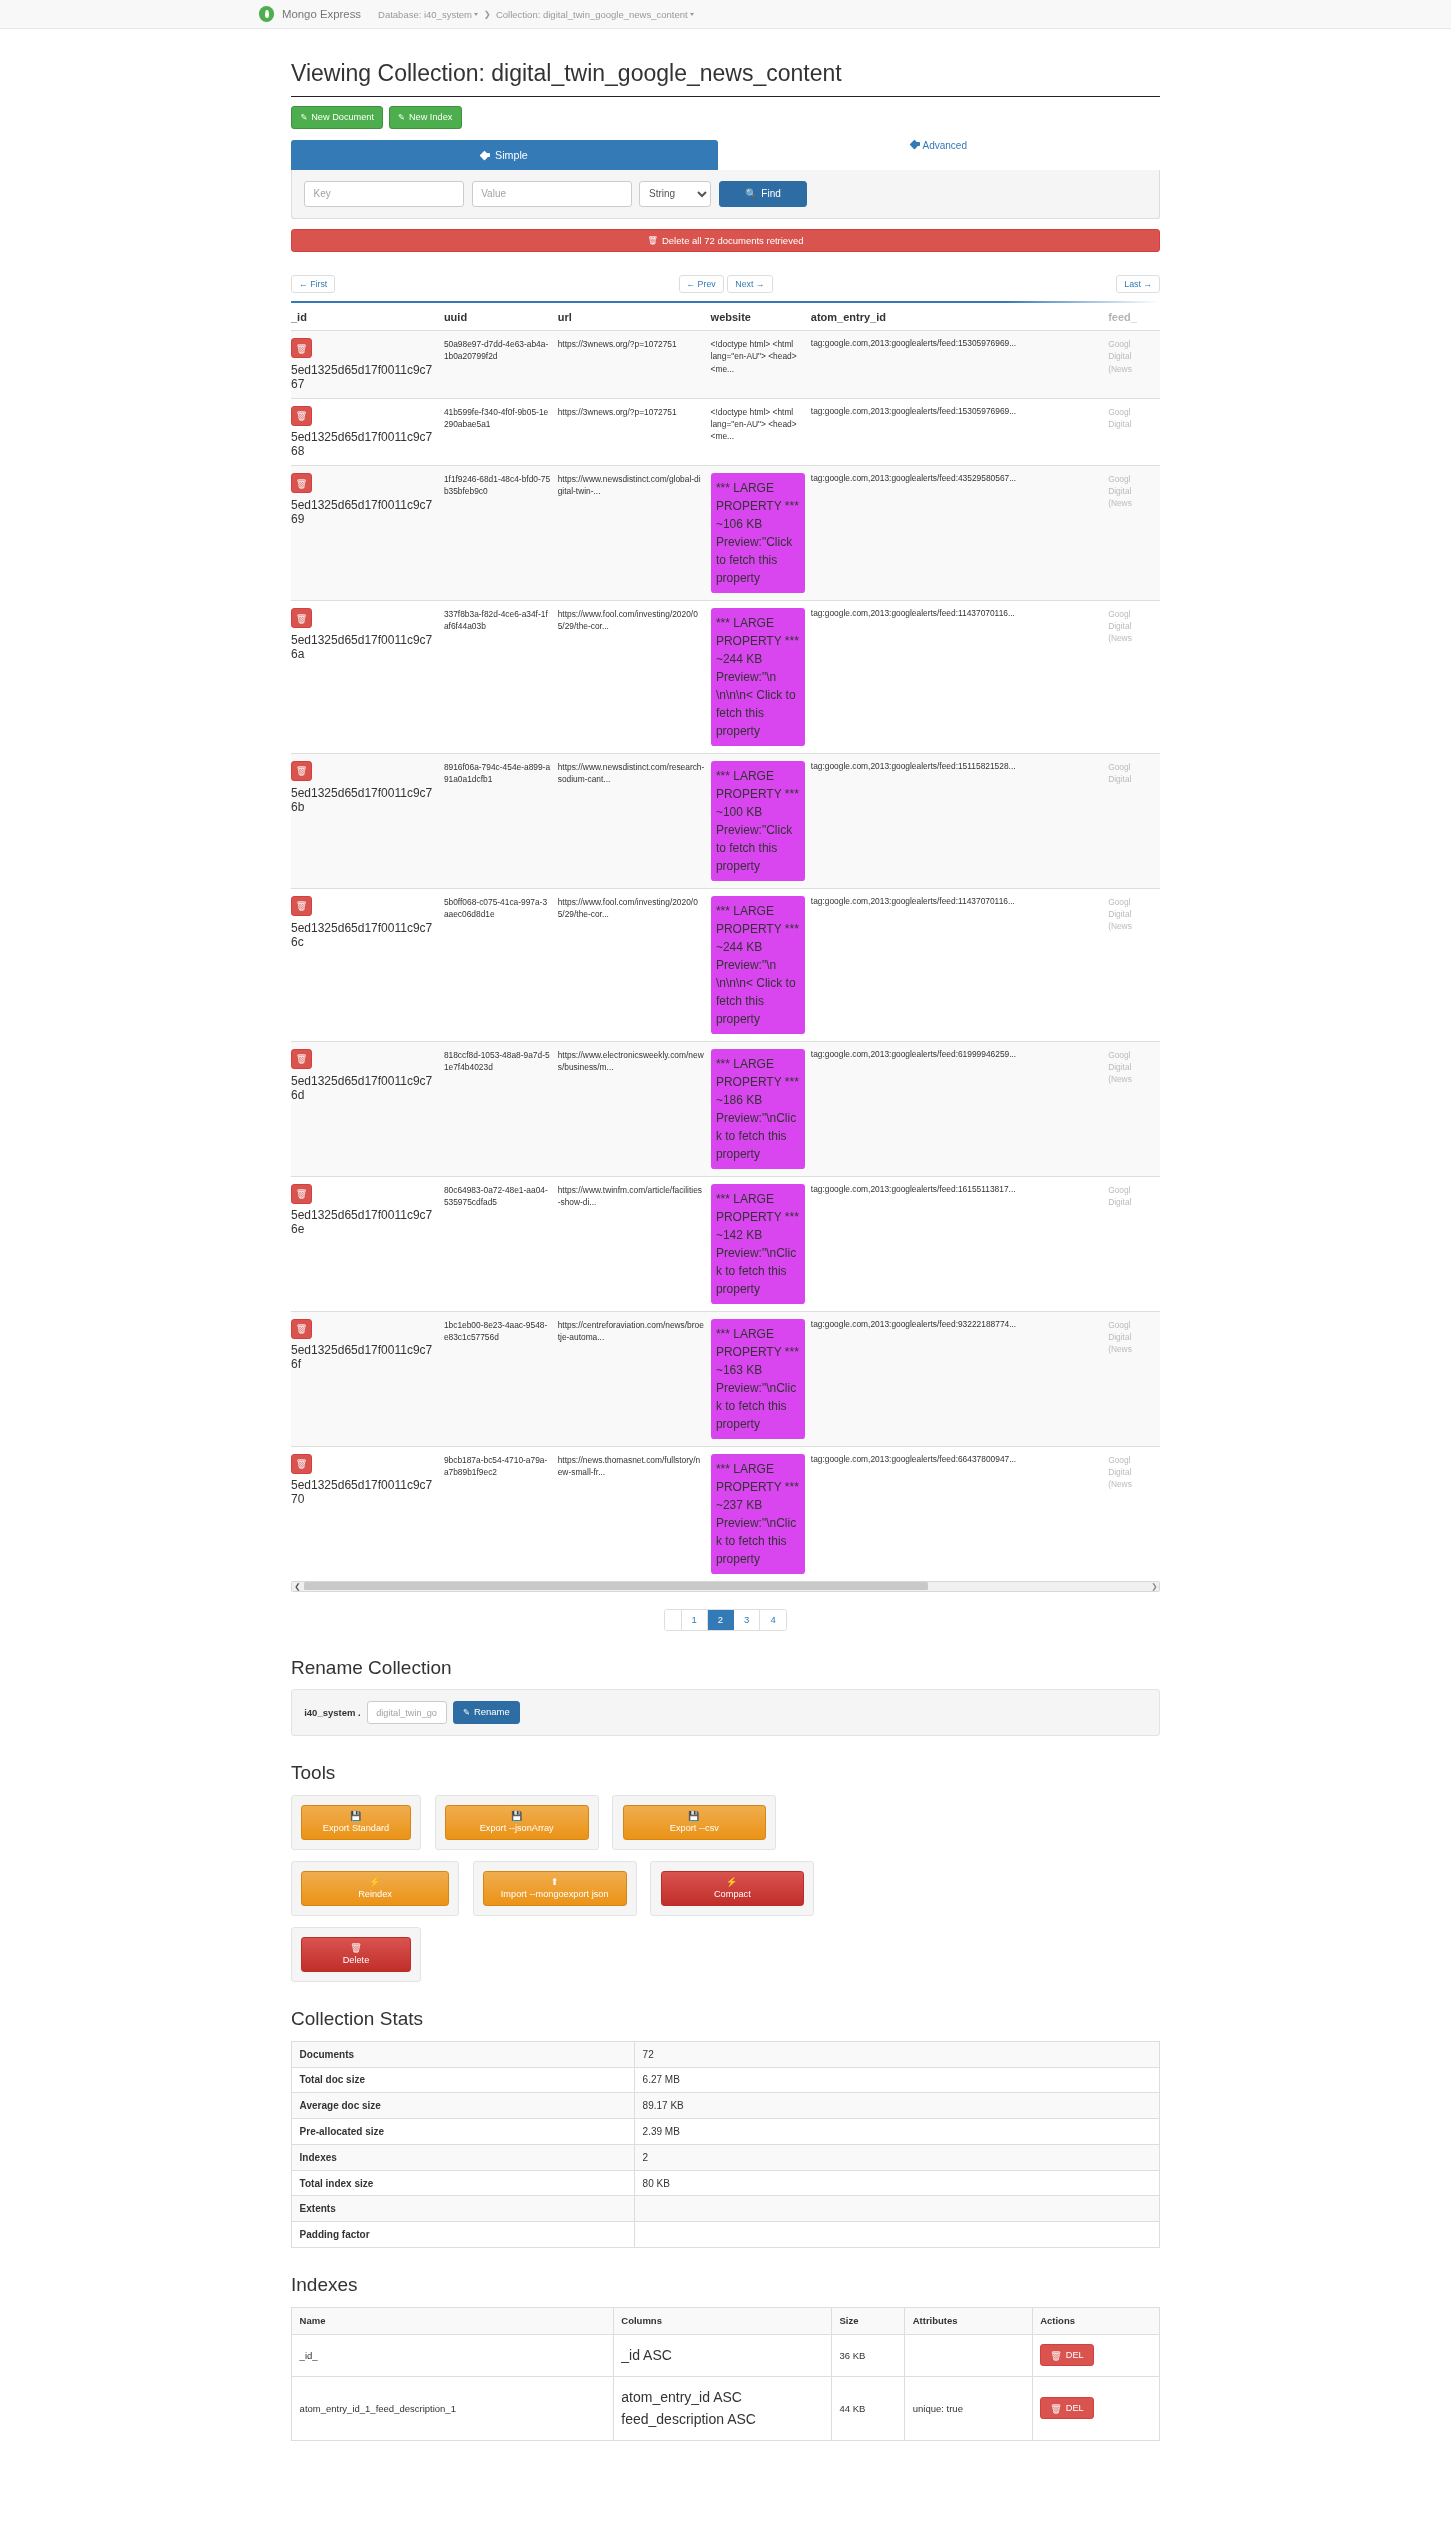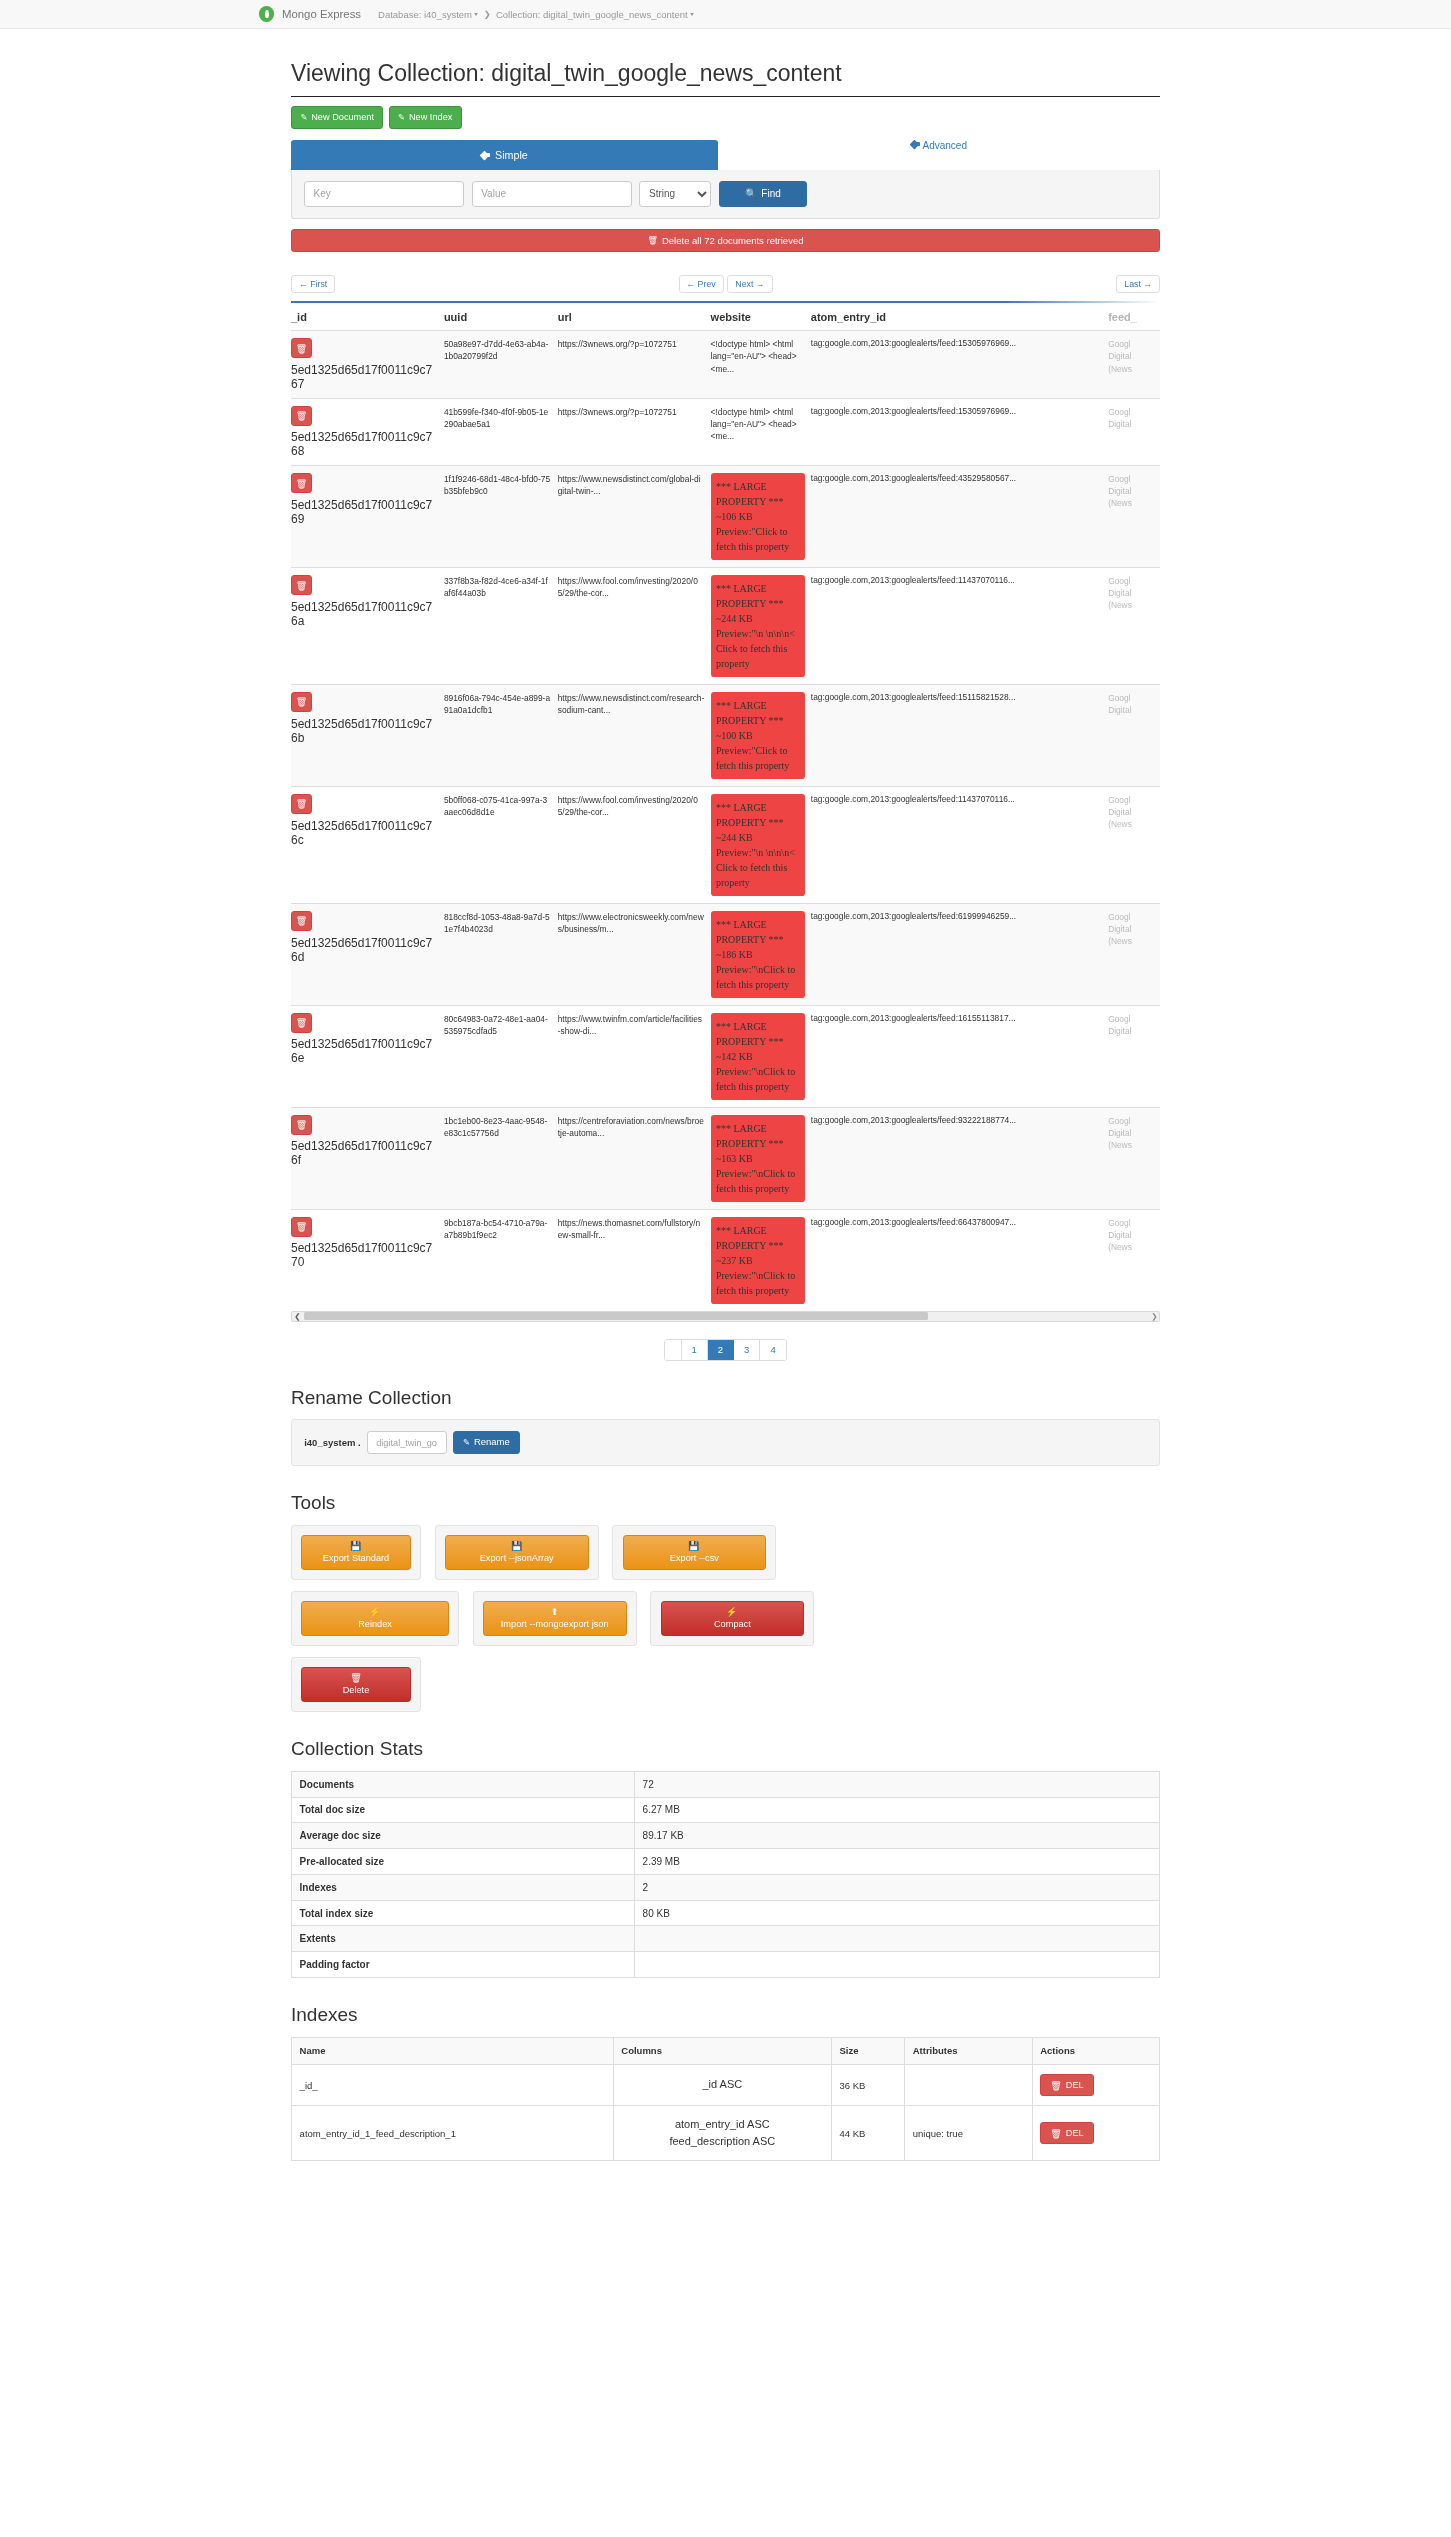--- a/index.html
+++ b/index.html
@@ -140,22 +140,22 @@
   .col-atom { width:175px; }
   .col-feed { width:30.5px; }
   .del-sq {
     width:21.4px;height:20px;border-radius:3.1px;background:#d9534f;border:0.8px solid #d43f3e;
     display:flex;align-items:center;justify-content:center;cursor:pointer;margin-bottom:4.6px;
   }
   .oid { font-size:12px; color:#333333; word-break:break-all; }
   .uuidtxt, .urltxt { font-size:8.4px; line-height:1.45; word-break:break-all; }
   .htmlprev { font-size:8.4px; line-height:1.45; word-break:break-word; }
   .large-prop {
-    background:#ef4444; border-radius:3.1px; padding:6.1px 5.3px;
-    font-size:10px; line-height:1.5; color:#333333; display:inline-block; width:100%;font-family:Liberation Serif, serif;
+    background:#d946ef; border-radius:3.1px; padding:6.1px 5.3px;
+    font-size:12px; line-height:1.5; color:#333333; display:inline-block; width:100%;
   }
   .atomtxt { font-size:8.4px; white-space:nowrap; overflow:hidden; text-overflow:ellipsis; }
   .feedtxt { font-size:8.4px; color:#bbbbbb; line-height:1.45; }
 
   
   .hscroll {
     height:10.7px; background:#f0f0f0; border:0.8px solid #d8d8d8; border-radius:1.5px;
     margin-top:0; display:flex; align-items:center; position:relative;
   }
   .hscroll .arrow-l{ width:10.7px; text-align:center; font-size:7.6px; color:#555; cursor:pointer; }
@@ -213,21 +213,21 @@
 
   
   table.idx { width:100%; border-collapse:collapse; font-size:9.5px; table-layout:fixed; }
   table.idx th {
     text-align:left; font-weight:bold; padding:7.6px; border:0.8px solid #dddddd;
     background:#f9f9f9; font-size:9.5px;
   }
   table.idx td { padding:9.2px 7.6px; border:0.8px solid #dddddd; vertical-align:middle; }
   .ix-name{ width:202px; } .ix-cols{ width:137px; } .ix-size{ width:46px; }
   .ix-attr{ width:80px; } .ix-act{ width:80px; }
-  .colline { font-size:11px; line-height:1.6;text-align:center; }
+  .colline { font-size:14px; line-height:1.6; }
   .btn-del {
     background:#d9534f; border:0.8px solid #d43f3e; border-radius:3.1px; color:#fff;
     font-size:9.2px; padding:4.6px 9.2px; display:inline-flex; align-items:center; gap:3.8px; cursor:pointer;
   }
   .bottomspace { height:30.5px; }
 
   .pencil { font-size:8.4px; }
   .trash  { font-size:8.4px; }
 </style>
 </head>

